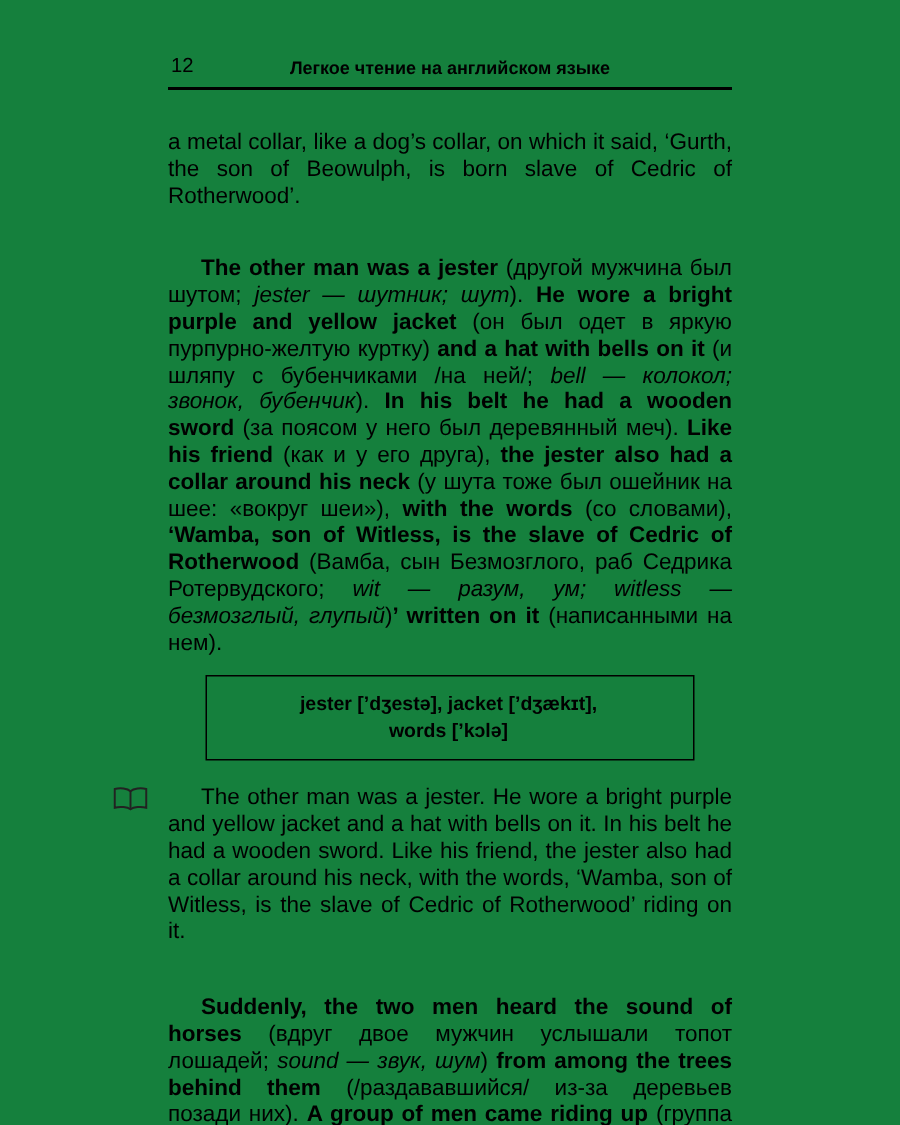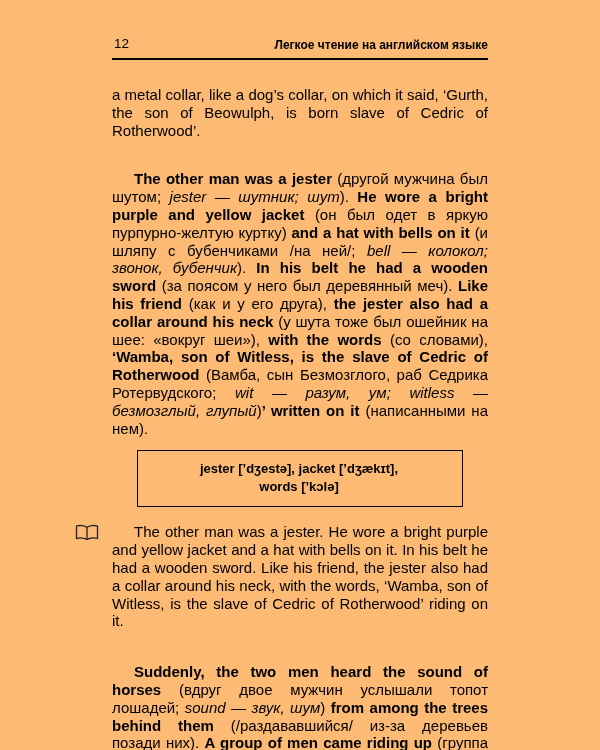--- a/index.html
+++ b/index.html
@@ -12,35 +12,35 @@
     height: 750px;
     overflow: hidden;
     font-family: "Liberation Sans", sans-serif;
     color: #000000;
   }
   .page {
     box-sizing: border-box;
     width: 600px;
     height: 750px;
     padding: 36px 112px 0 112px;
-    background: #fdba74;
+    background: #15803d;
   }
   .page-header {
     position: relative;
     height: 17px;
   }
   .page-number {
     position: absolute;
     left: 2px;
     top: 0;
     font-size: 13.5px;
   }
   .running-title {
     display: block;
-    text-align: right;
+    text-align: center;
     font-size: 12px;
     font-weight: bold;
     padding-top: 2px;
   }
   .header-rule {
     border: none;
     border-top: 2px solid #000000;
     margin: 5px 0 0 0;
   }
   p {

